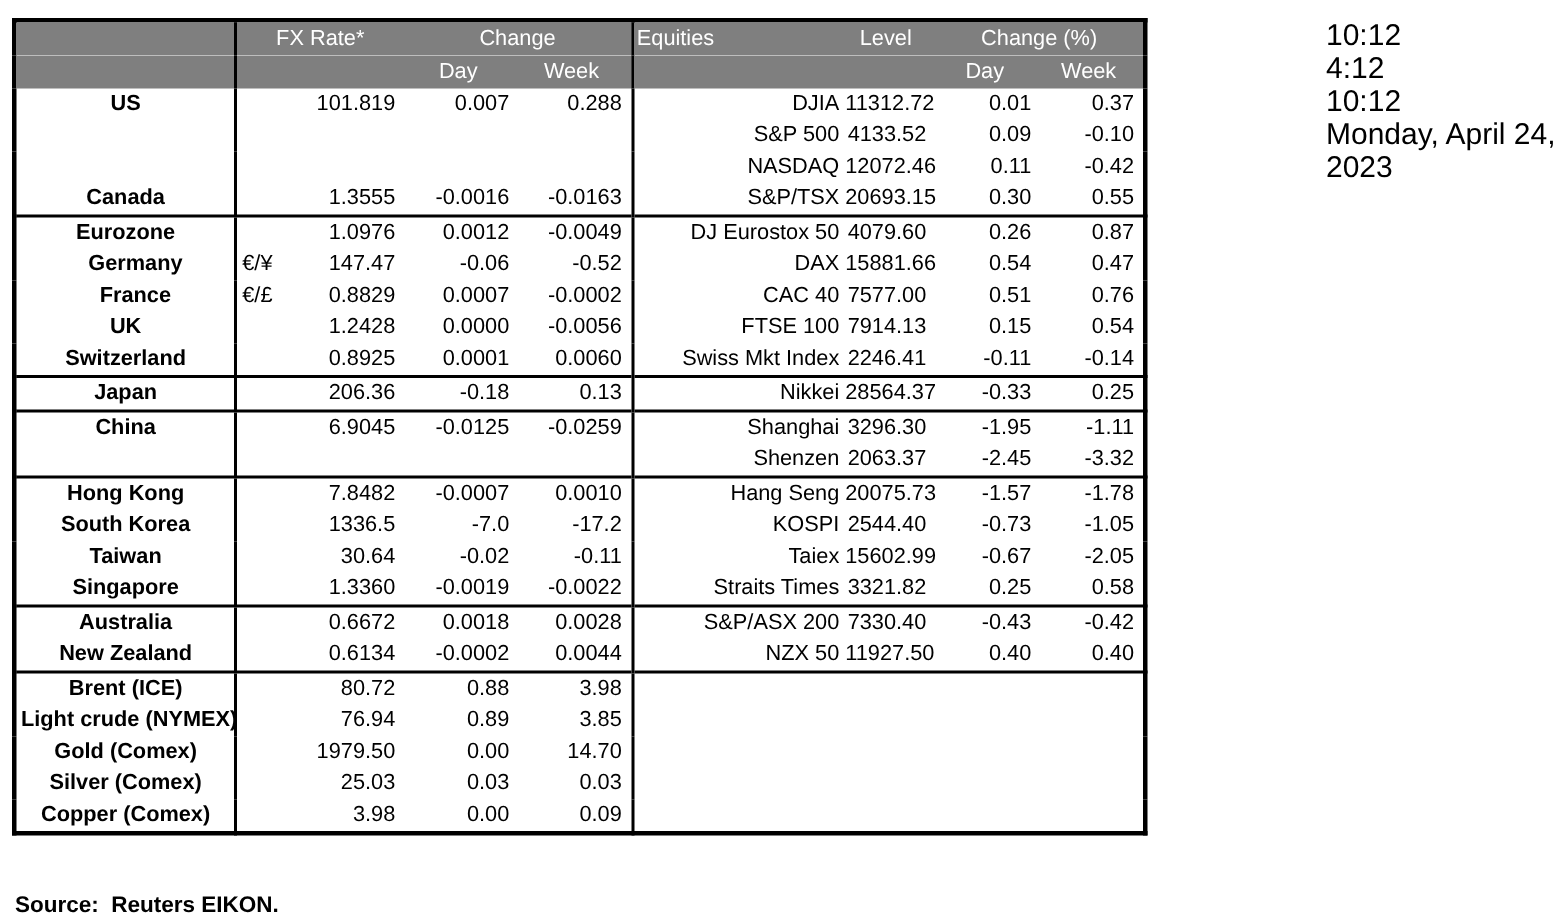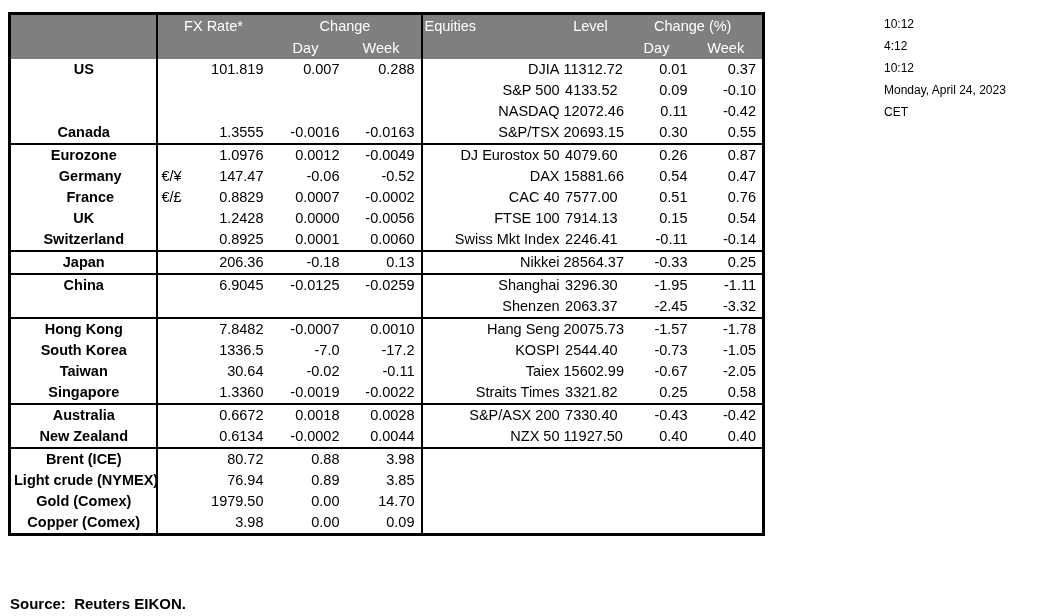--- a/index.html
+++ b/index.html
@@ -35,21 +35,21 @@
   td.c-region.indent { padding-left: 16px; }
   td.c-sym { padding-left: 4px; font-weight: normal; }
   td.num { text-align: right; padding-right: 6px; }
   td.c-eq { text-align: right; padding-left: 3px; }
   .vsep { border-right: 2px solid #000; text-align: center; }
   tr.group td { border-top: 2px solid #000; }
 
   
   .info-panel {
     position: absolute; left: 884px; top: 13px;
-    font-size: 12px; line-height: 22px; color: #000;
+    font-size: 20px; line-height: 22px; color: #000;
   }
 
   
   .footer {
     position: absolute; left: 10px; top: 549px;
     font-size: 15px; font-weight: bold; line-height: 22px;
     white-space: pre-wrap;
   }
 </style>
 </head>
@@ -315,39 +315,49 @@
           <td class="c-sym"></td>
           <td class="num">1979.50</td>
           <td class="num">0.00</td>
           <td class="num vsep">14.70</td>
           <td class="c-eq"></td>
           <td class="num"></td>
           <td class="num"></td>
           <td class="num"></td>
         </tr>
         <tr>
+          <td class="c-region vsep">Silver (Comex)</td>
+          <td class="c-sym"></td>
+          <td class="num">25.03</td>
+          <td class="num">0.03</td>
+          <td class="num vsep">0.03</td>
+          <td class="c-eq"></td>
+          <td class="num"></td>
+          <td class="num"></td>
+          <td class="num"></td>
+        </tr>
+        <tr>
           <td class="c-region vsep">Copper (Comex)</td>
           <td class="c-sym"></td>
           <td class="num">3.98</td>
           <td class="num">0.00</td>
           <td class="num vsep">0.09</td>
           <td class="c-eq"></td>
           <td class="num"></td>
           <td class="num"></td>
           <td class="num"></td>
         </tr>
       </tbody>
   </table>
 
   <div class="info-panel">
     <div>10:12</div>
     <div>4:12</div>
     <div>10:12</div>
     <div>Monday, April 24, 2023</div>
-    <div>CET</div>
   </div>
 
   <div class="footer">
     <div>Source:  Reuters EIKON.</div>
     
     
   </div>
 
 </div>
 

